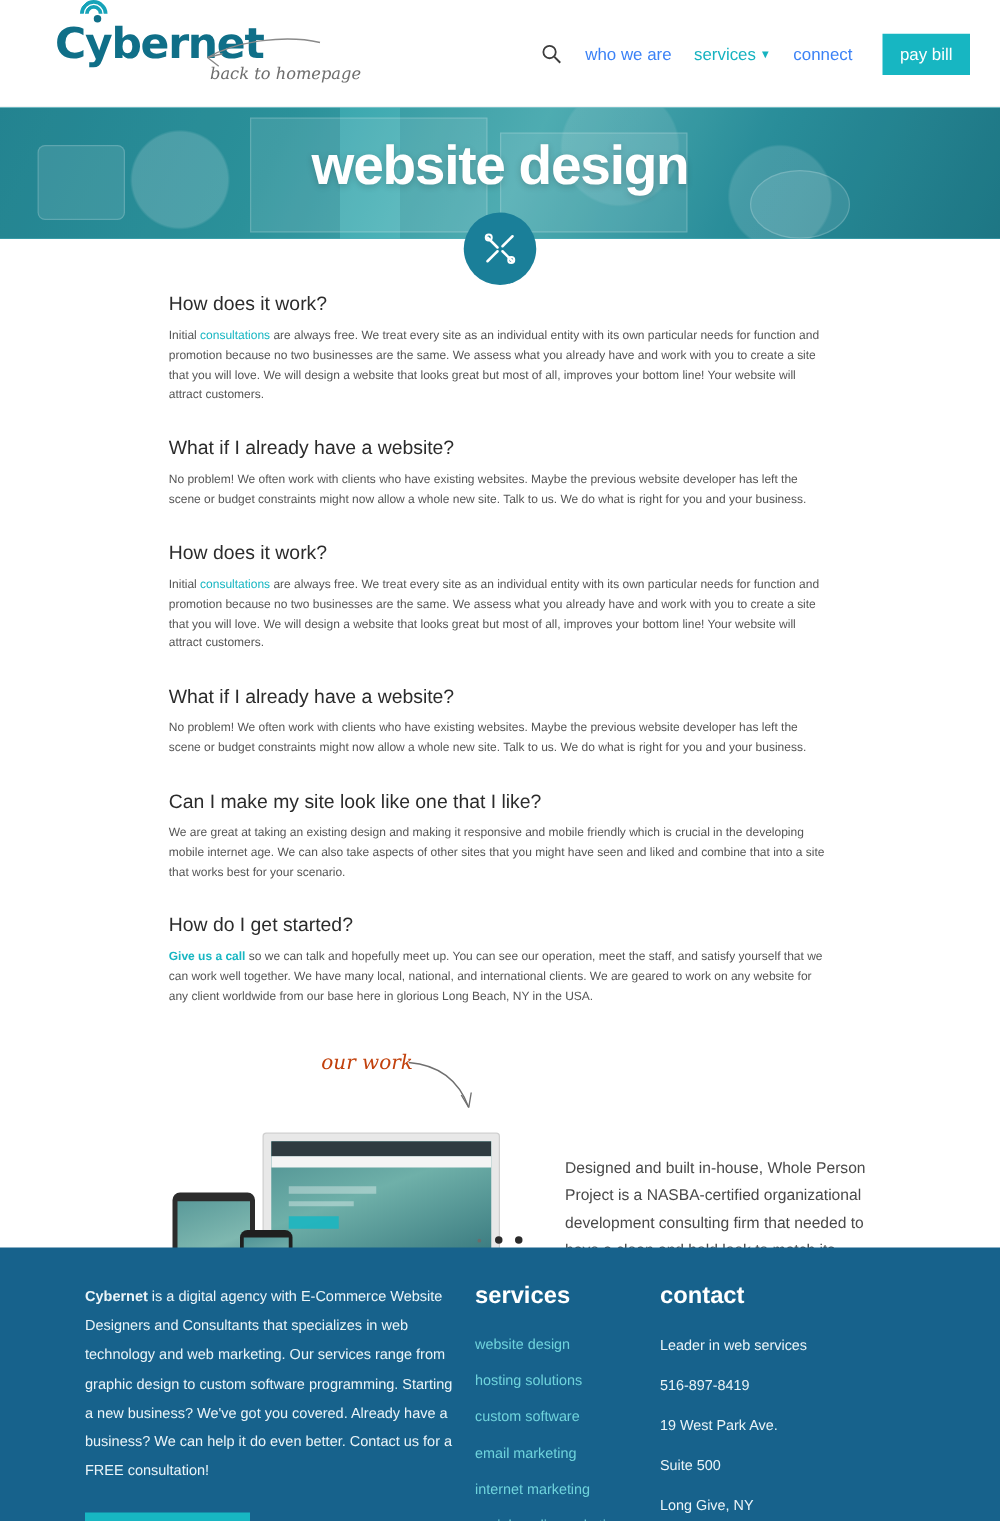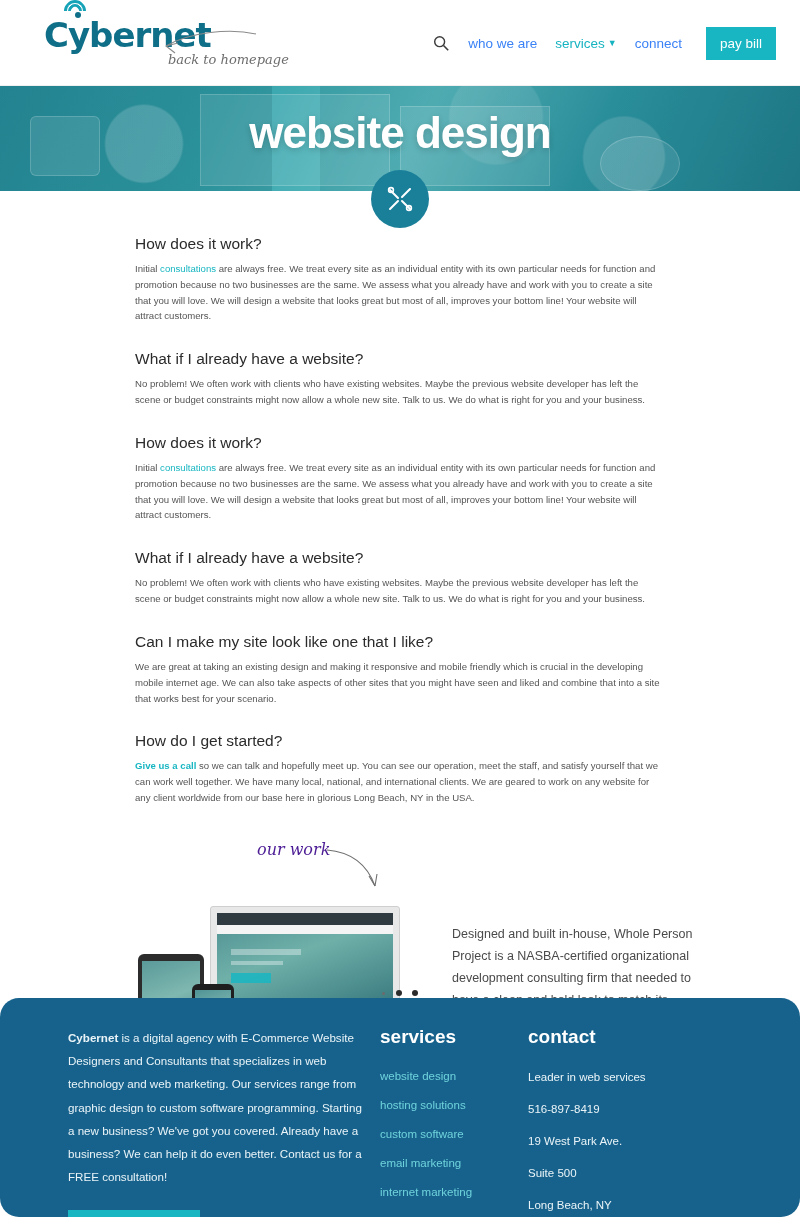--- a/index.html
+++ b/index.html
@@ -175,21 +175,21 @@
     position: relative;
     margin-top: 34px;
     height: 56px;
   }
   .ourwork-label {
     position: absolute;
     left: 122px; top: 0px;
     font-family: "DejaVu Serif", serif;
     font-style: italic;
     font-size: 16px;
-    color: #4c1d95;
+    color: #c2410c;
   }
   .ourwork-arrow { position: absolute; left: 190px; top: 8px; }
 
   
   .project {
     position: relative;
     display: flex;
     padding: 0 70px 0 130px;
     margin-top: 10px;
     align-items: flex-start;
@@ -281,21 +281,20 @@
 
   
   .footer {
     position: absolute;
     left: 0; right: 0; top: 998px;
     height: 219px;
     background: #17628c;
     color: #ffffff;
     padding: 28px 26px 0 68px;
     display: flex;
-    border-radius: 19px;
   }
   .footer-col-1 { width: 300px; }
   .footer-about {
     font-size: 11.6px;
     line-height: 2.0;
     color: #eaf4f8;
   }
   .footer-about b { font-weight: bold; }
   .quote-btn {
     margin-top: 22px;
@@ -478,17 +477,17 @@
       <a class="footer-link">internet marketing</a>
       <a class="footer-link">social media marketing</a>
     </div>
 
     <div class="footer-col-3">
       <div class="footer-h">contact</div>
       <div class="footer-line">Leader in web services</div>
       <div class="footer-line">516-897-8419</div>
       <div class="footer-line">19 West Park Ave.</div>
       <div class="footer-line">Suite 500</div>
-      <div class="footer-line">Long Beach, NY</div>
+      <div class="footer-line">Long Give, NY</div>
     </div>
   </div>
 
 </div>
 
 </body></html>

